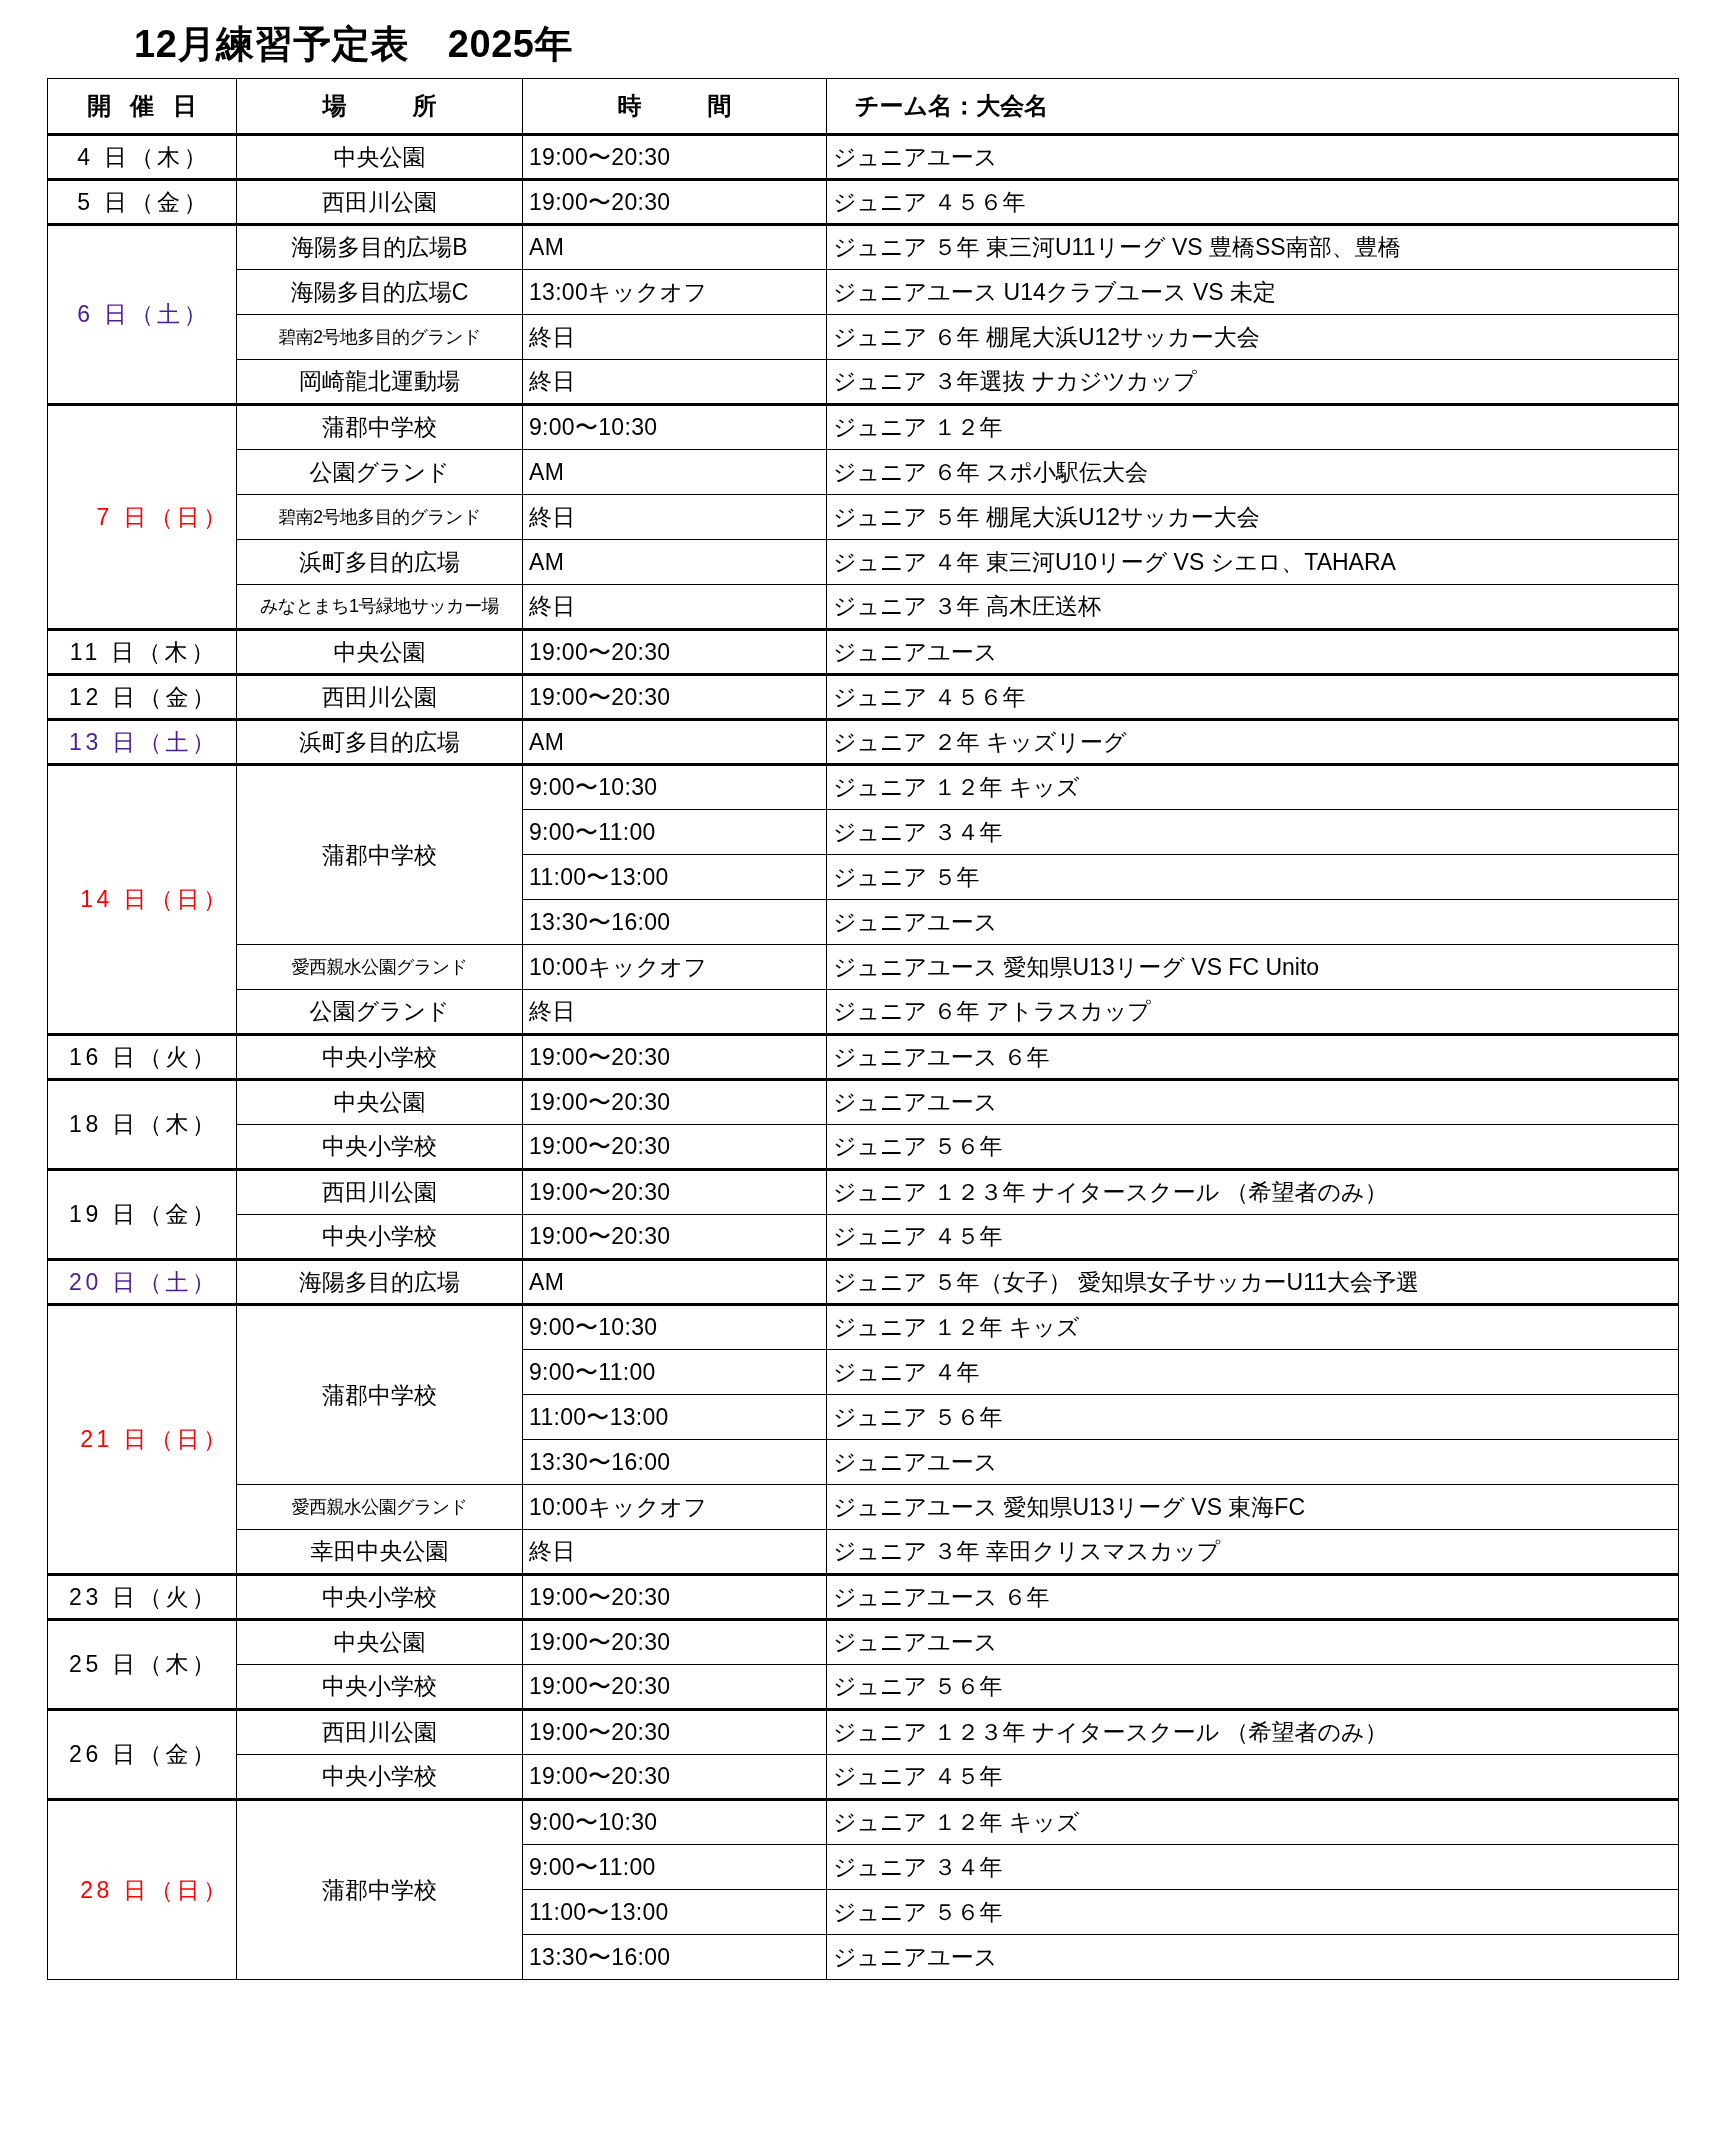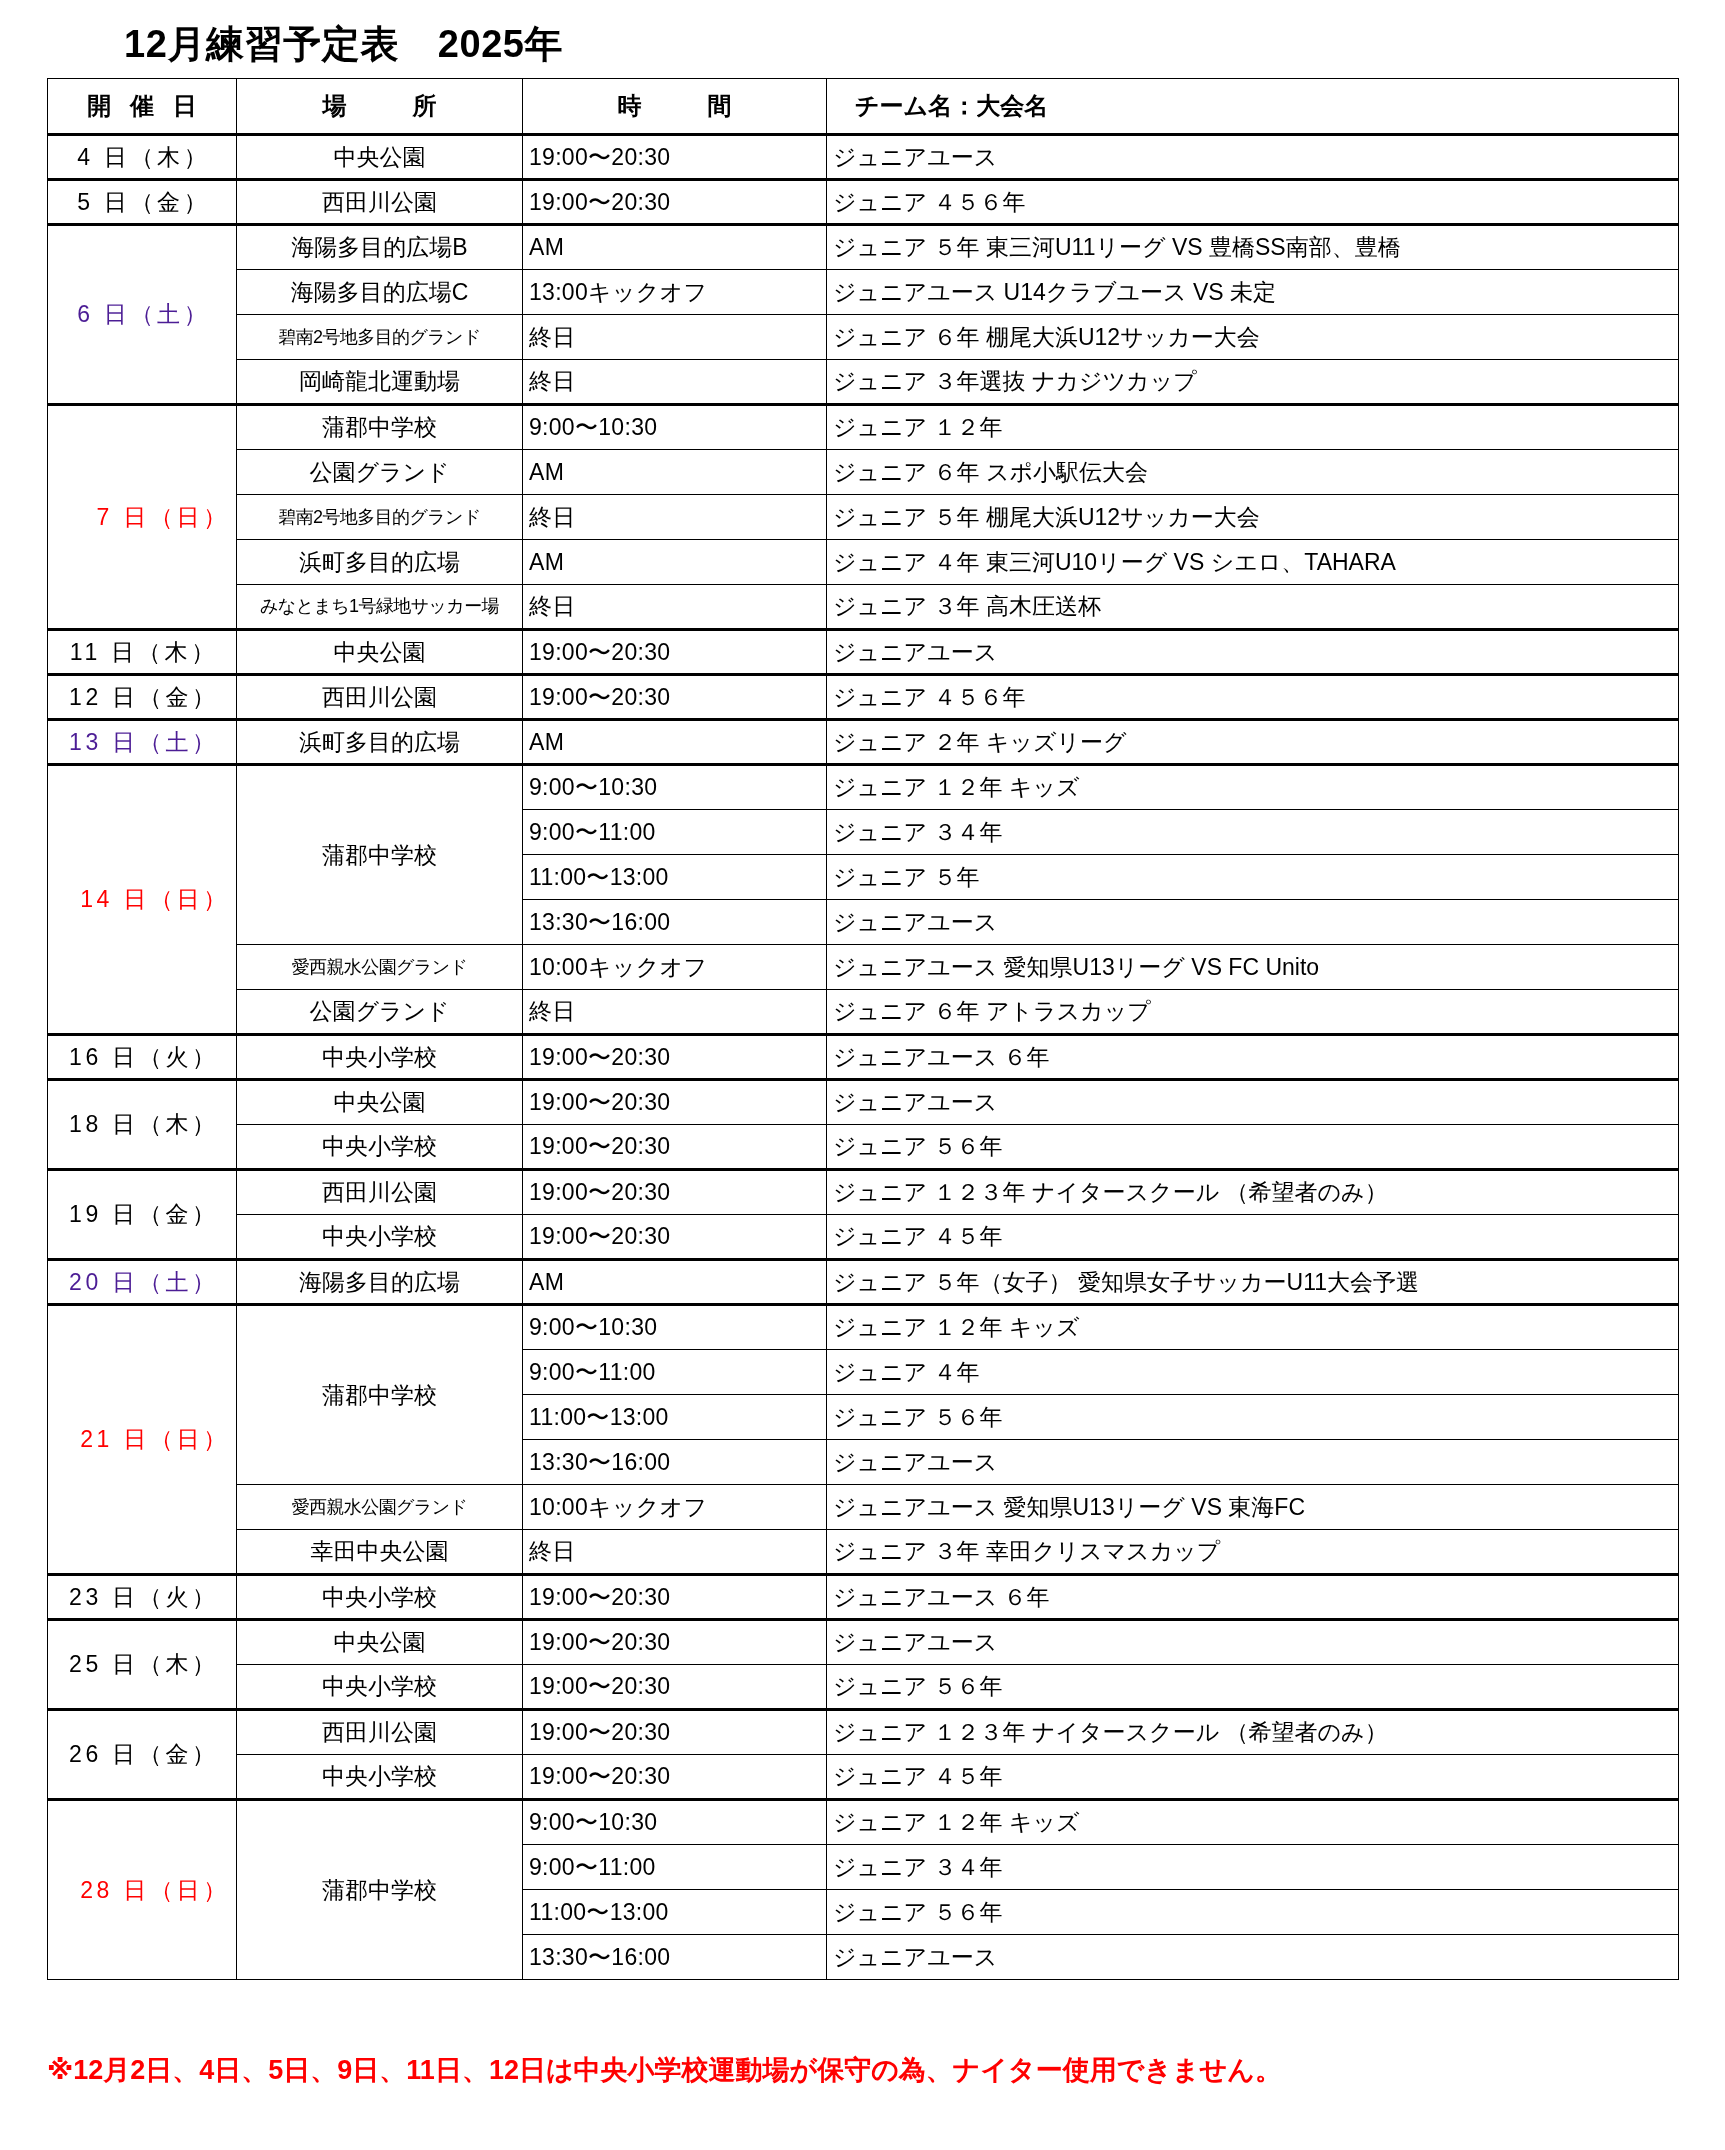--- a/index.html
+++ b/index.html
@@ -16,21 +16,21 @@
   }
   .page {
     position: relative;
     width: 1725px;
     height: 2151px;
     box-sizing: border-box;
     padding: 0;
   }
   .doc-title {
     position: absolute;
-    left: 124px;
+    left: 134px;
     top: 24px;
     font-size: 38px;
     font-weight: bold;
     letter-spacing: 0.6px;
     white-space: pre;
     line-height: 1.1;
   }
   table.schedule {
     position: absolute;
     left: 47px;
@@ -354,17 +354,16 @@
           <td class="cell-team">ジュニア ５６年</td>
         </tr>
         <tr class="r">
           <td class="cell-time">13:30〜16:00</td>
           <td class="cell-team">ジュニアユース</td>
         </tr>
       </tbody>
   </table>
 
   <div class="notes">
-    <div class="note-line">※12月2日、4日、5日、9日、11日、12日は中央小学校運動場が保守の為、ナイター使用できません。</div>
   </div>
 
 </div>
 
 
 </body></html>

